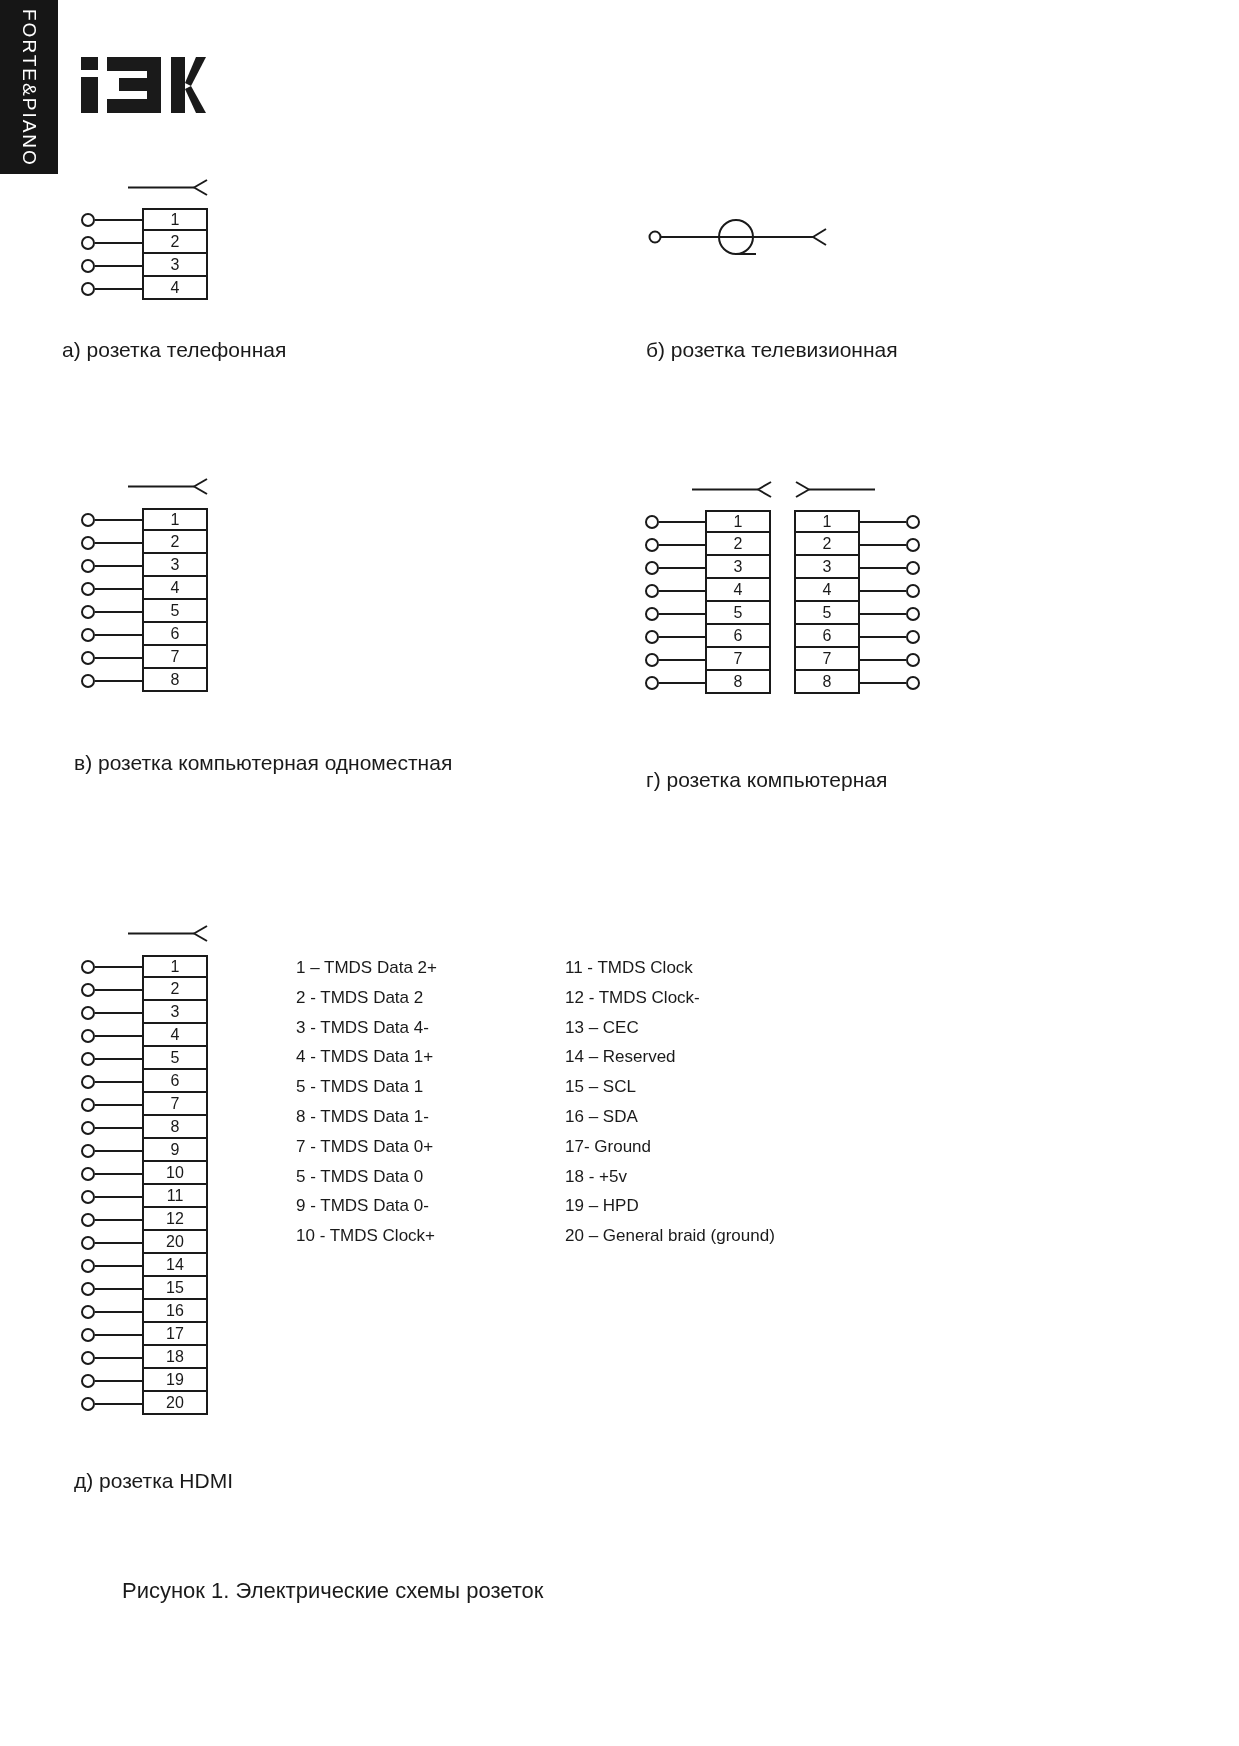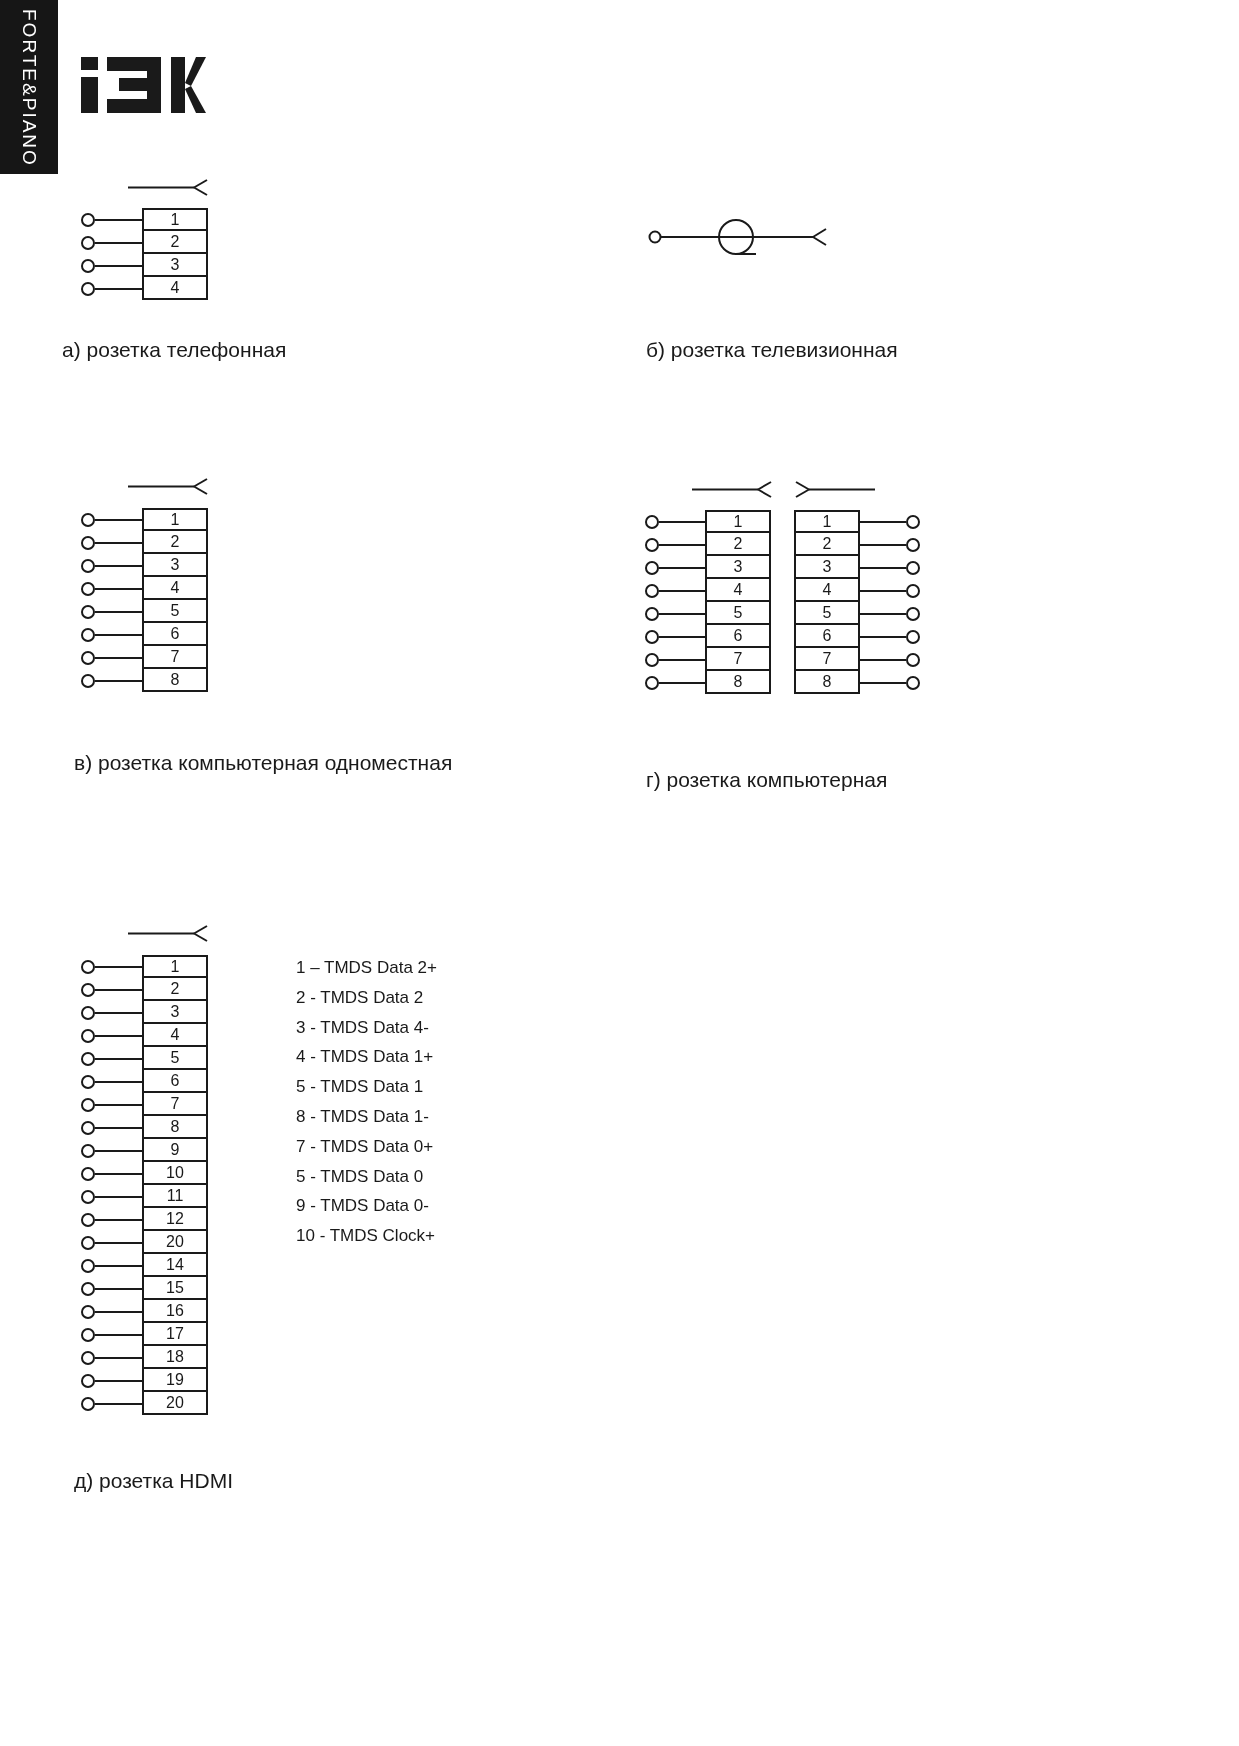--- a/index.html
+++ b/index.html
@@ -407,16 +407,30 @@
       <div class="legend-line">2 - TMDS Data 2</div>
       <div class="legend-line">3 - TMDS Data 4-</div>
       <div class="legend-line">4 - TMDS Data 1+</div>
       <div class="legend-line">5 - TMDS Data 1</div>
       <div class="legend-line">8 - TMDS Data 1-</div>
       <div class="legend-line">7 - TMDS Data 0+</div>
       <div class="legend-line">5 - TMDS Data 0</div>
       <div class="legend-line">9 - TMDS Data 0-</div>
       <div class="legend-line">10 - TMDS Clock+</div>
     </div>
+  <div class="abs legend" style="left:565px;top:953px;">
+
+  <div class="legend-line">11 - TMDS Clock</div>
+      <div class="legend-line">12 - TMDS Clock-</div>
+      <div class="legend-line">13 – CEC</div>
+      <div class="legend-line">14 – Reserved</div>
+      <div class="legend-line">15 – SCL</div>
+      <div class="legend-line">16 – SDA</div>
+      <div class="legend-line">17- Ground</div>
+      <div class="legend-line">18 - +5v</div>
+      <div class="legend-line">19 – HPD</div>
+      <div class="legend-line">20 – General braid (ground)</div>
+    </div>
   <div class="abs caption" style="left:74px;top:1468px;">д) розетка HDMI</div>
 
+  <div class="abs fig-caption" style="left:122px;top:1578px;">Рисунок 1. Электрические схемы розеток</div>
 
 </div>
 
 </body></html>

